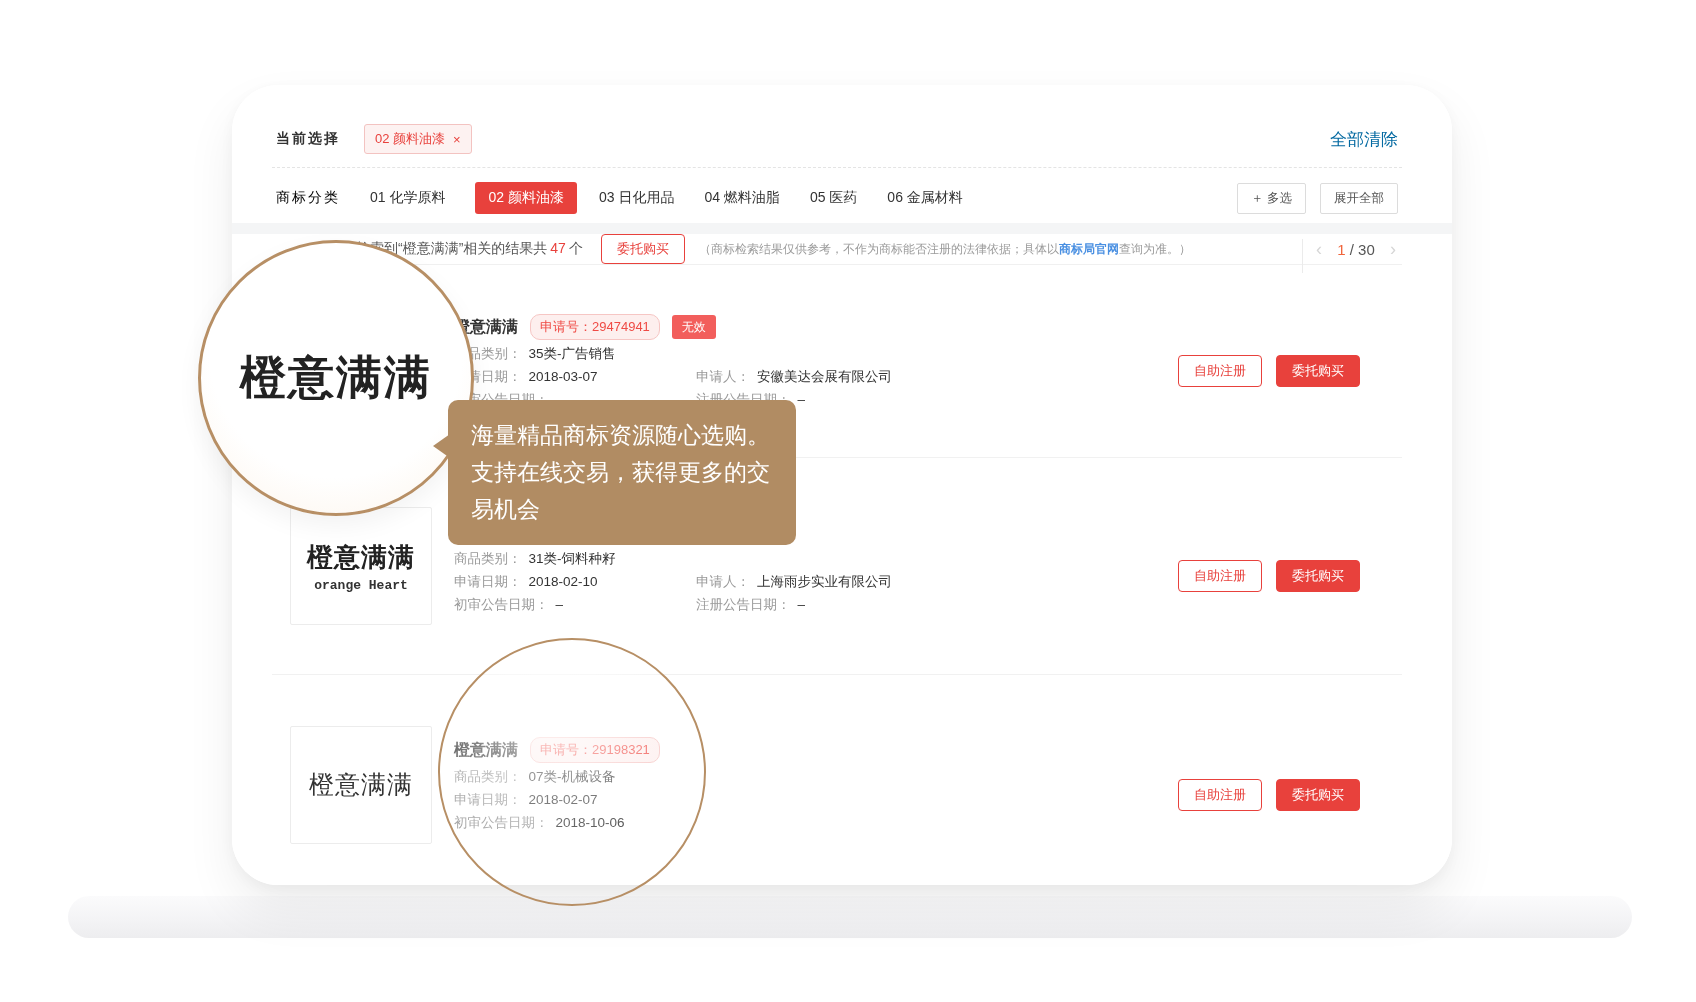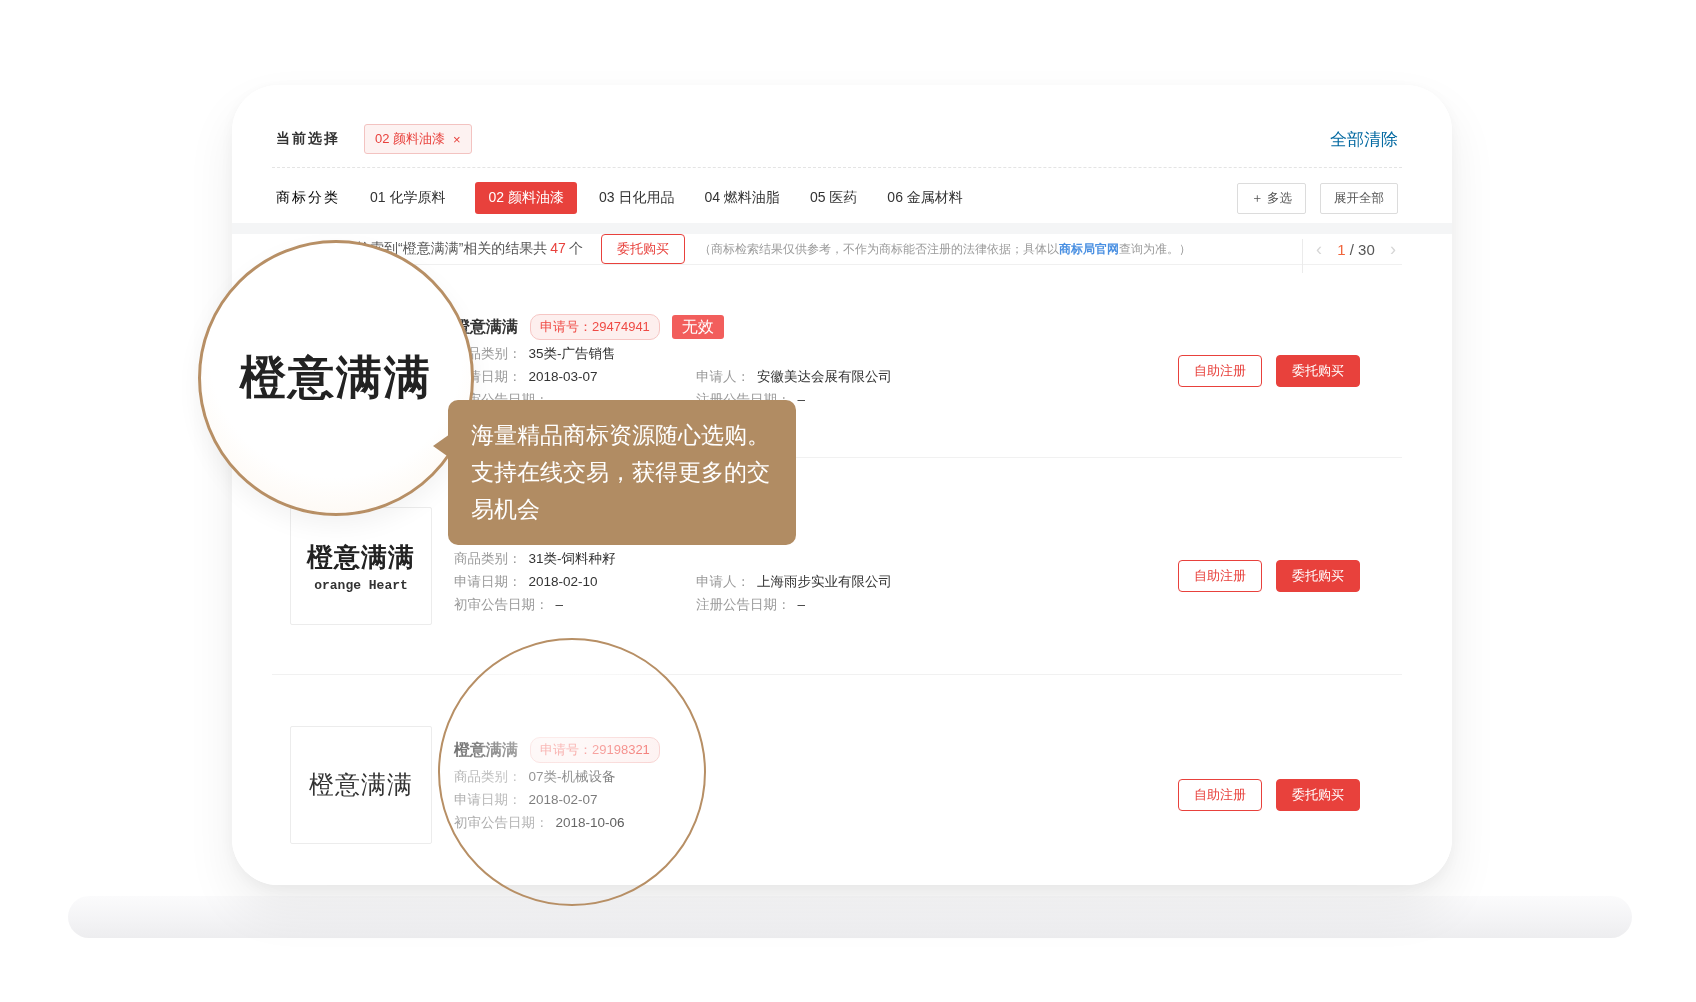--- a/index.html
+++ b/index.html
@@ -85,21 +85,21 @@
   .thumb-serif{font-family:"Liberation Serif","DejaVu Serif",serif;font-weight:bold;font-size:26px;color:#222;}
   .thumb-sub{font-family:"Liberation Mono","DejaVu Sans Mono",monospace;font-weight:bold;font-size:13px;color:#333;}
 
   .detail{margin-left:182px;font-size:13.5px;}
   .dline{display:flex;align-items:center;margin:5px 0;line-height:18px;}
   .tm-name{font-size:16px;font-weight:bold;color:#333;margin-right:12px;cursor:pointer;}
   .apply-tag{
     border:1px solid #f6c6c4;background:#fdefee;color:#ef4b45;
     font-size:13px;padding:3px 9px;border-radius:10px;margin-right:12px;white-space:nowrap;
   }
-  .badge{font-size:16px;color:#fff;padding:3px 10px;border-radius:3px;white-space:nowrap;}
+  .badge{font-size:12px;color:#fff;padding:3px 10px;border-radius:3px;white-space:nowrap;}
   .badge.invalid{background:#f25e5c;}
   .badge.registered{background:#d9d9d9;}
   .k{color:#999;}
   .v{color:#333;margin-left:7px;}
   .colgrp{display:flex;align-items:center;}
   .col1{width:242px;}
 
   .actions{position:absolute;right:42px;top:50%;transform:translateY(-50%);display:flex;gap:14px;}
   .btn{font-size:13px;padding:6px 15px;border-radius:4px;cursor:pointer;white-space:nowrap;margin-top:20px;}
   .btn.self{border:1px solid #e8413c;color:#e8413c;background:#fff;}

